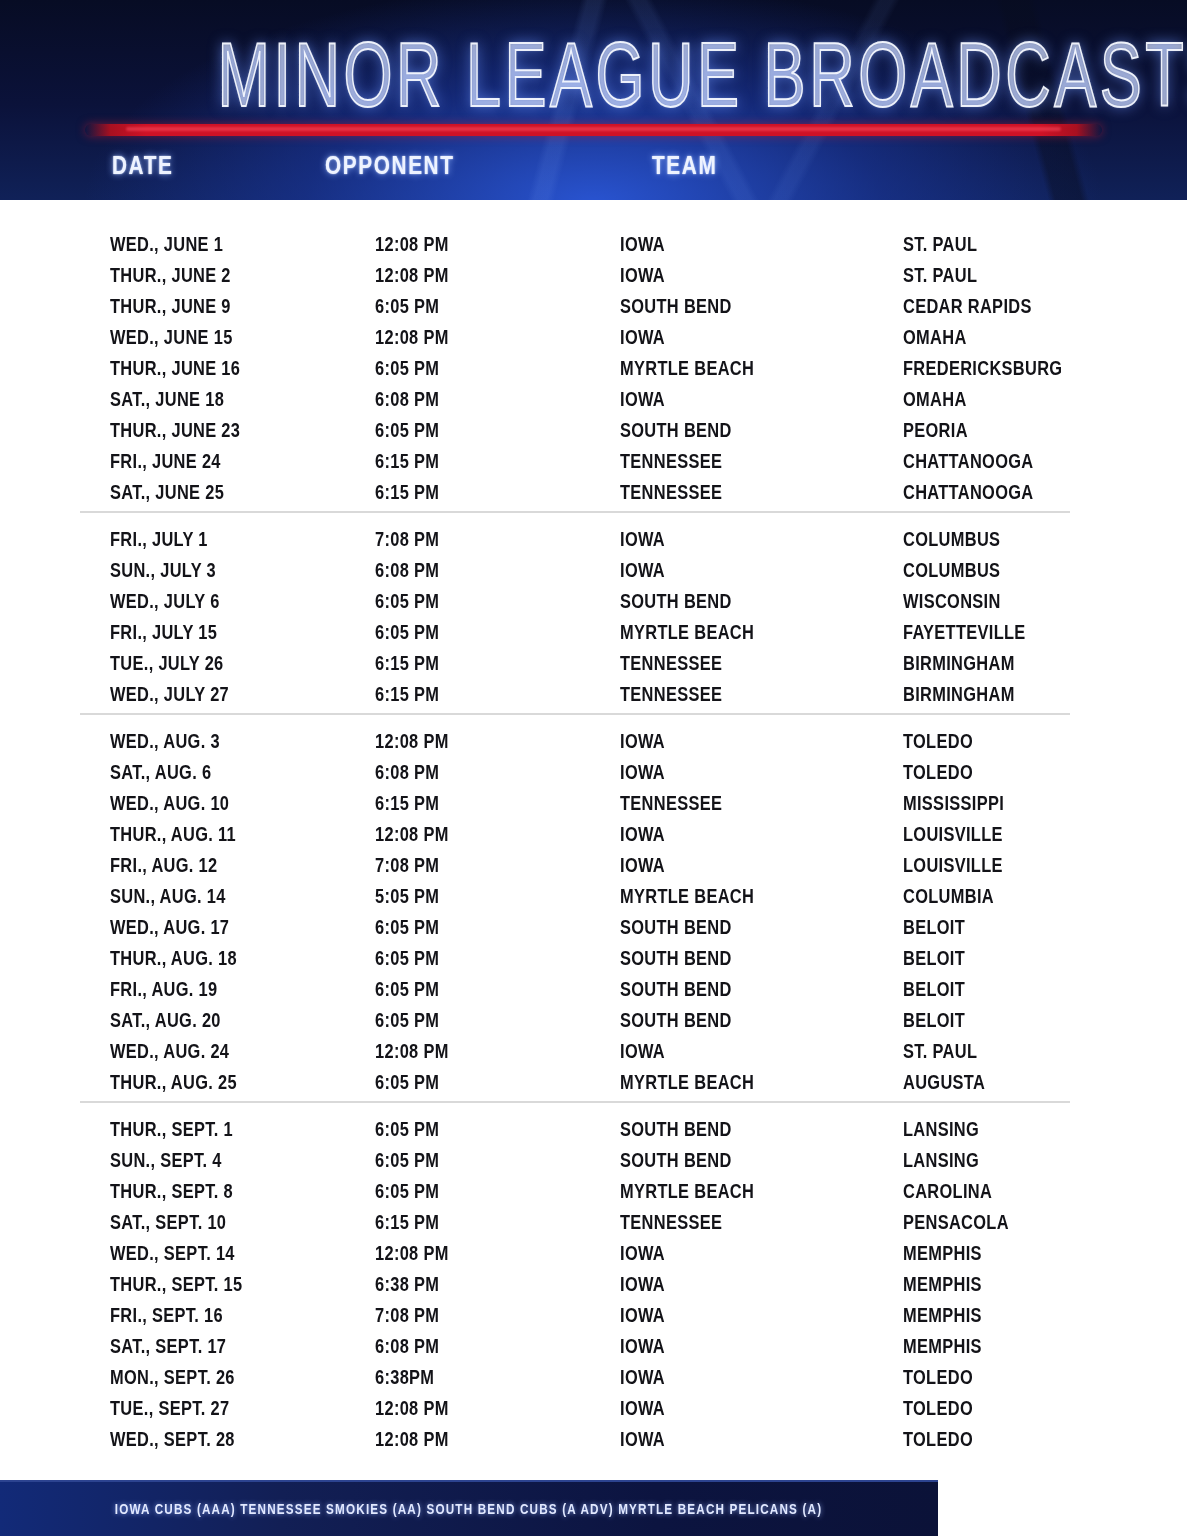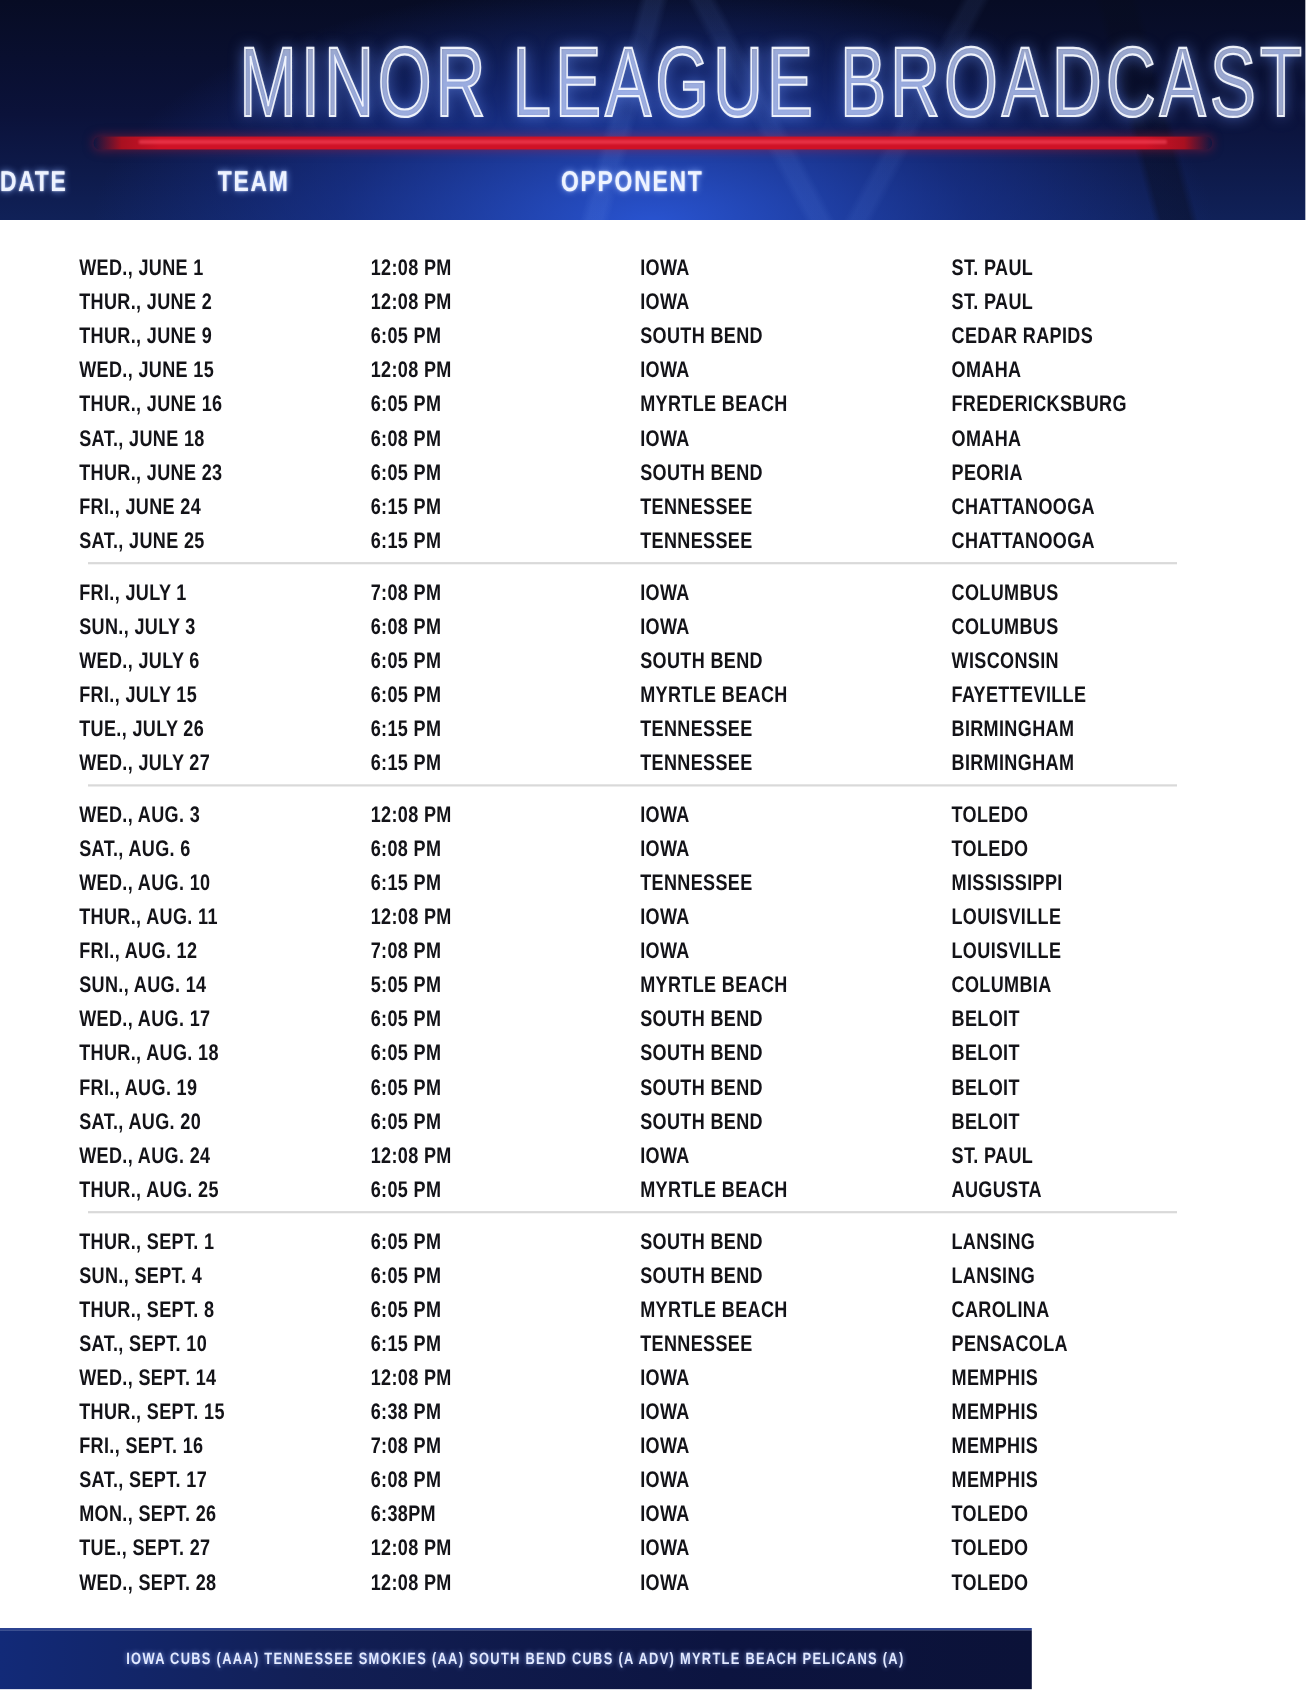--- a/index.html
+++ b/index.html
@@ -37,35 +37,35 @@
     background:linear-gradient(90deg, rgba(120,10,25,0) 0%, #a81020 2.5%, #cf1226 6%, #cf1226 94%, #a81020 97.5%, rgba(120,10,25,0) 100%);
     box-shadow:0 0 10px rgba(210,25,45,.5);
   }
   .red-line::after {
     content:""; position:absolute; left:4%; right:4%; top:3px; height:4px;
     background:rgba(255,80,100,.50); border-radius:2px; filter:blur(1px);
   }
   .col-headers {
     position:absolute; top:150px; left:0; width:100%;
     display:grid; grid-template-columns:198px 312px 281px auto;
-    box-sizing:border-box;
+    padding-left:112px; box-sizing:border-box;gap:15px;
   }
   .col-label span {
     display:inline-block; white-space:nowrap;
     transform:scaleX(0.80); transform-origin:left center;
     font-size:26px; font-weight:700; letter-spacing:2px;
     color:#eef3ff;
     text-shadow:0 0 8px rgba(140,175,255,.95), 0 0 2px rgba(255,255,255,.9);
   }
 
   
   .schedule { position:absolute; top:200px; left:0; width:100%; padding-top:28px; box-sizing:border-box; }
   .row {
     display:grid; grid-template-columns:265px 245px 283px auto;
-    padding-left:72px; box-sizing:border-box;
+    padding-left:110px; box-sizing:border-box;
     height:31px; align-items:center;
   }
   .cell span {
     display:inline-block; white-space:nowrap;
     transform:scaleX(0.80); transform-origin:left center;
     font-size:20.5px; font-weight:700; letter-spacing:.4px;
     color:#131318;
   }
   .divider { height:2px; width:990px; margin:4px 0 10px 80px; background:#d9d9d9; }
 
@@ -89,22 +89,22 @@
 <div class="page">
 
   <div class="header">
     <div class="streaks"></div>
     <div class="title-wrap">
       <span class="title">MINOR LEAGUE BROADCASTS</span>
     </div>
     <div class="red-line"></div>
     <div class="col-headers">
       <div class="col-label"><span>DATE</span></div>
+      <div class="col-label"><span>OPPONENT</span></div>
       <div class="col-label"><span>TEAM</span></div>
-      <div class="col-label"><span>OPPONENT</span></div>
     </div>
   </div>
 
   <div class="schedule">
       <div class="group">
         <div class="row">
       <div class="cell"><span>WED., JUNE 1</span></div>
       <div class="cell"><span>12:08 PM</span></div>
       <div class="cell"><span>IOWA</span></div>
       <div class="cell"><span>ST. PAUL</span></div>

